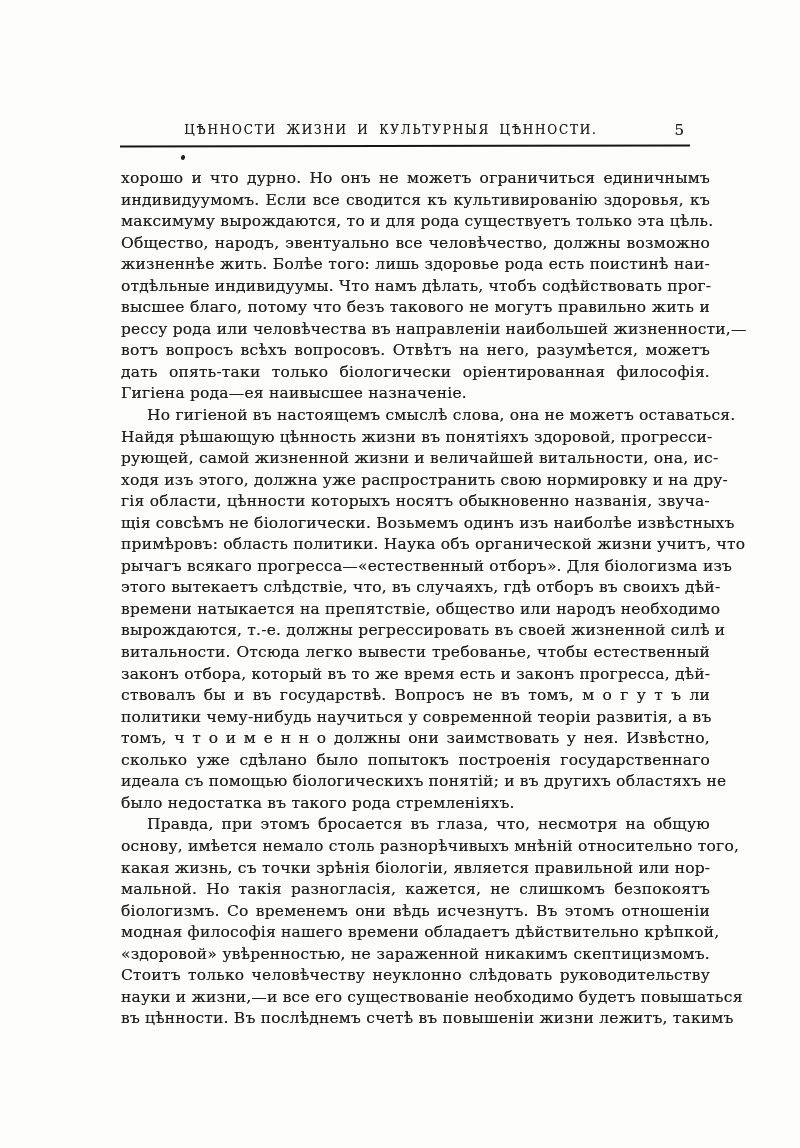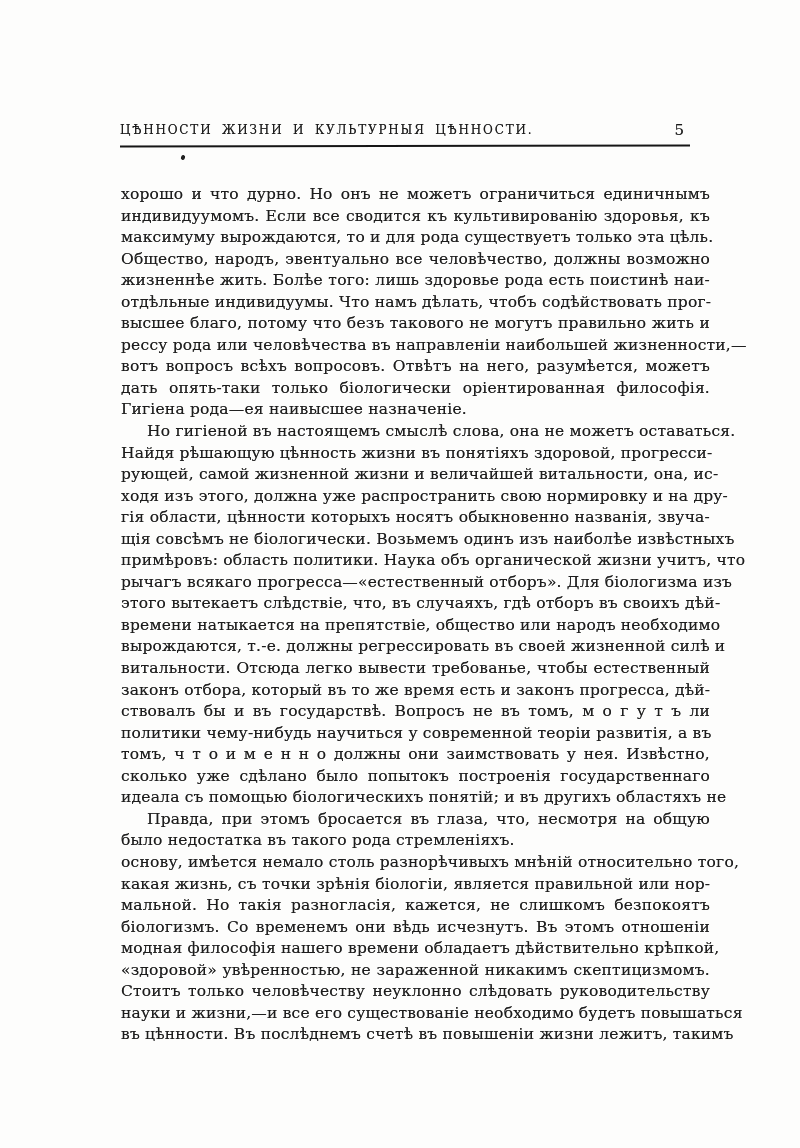--- a/index.html
+++ b/index.html
@@ -19,20 +19,21 @@
   
   .header {
     position: absolute;
     left: 120px;
     top: 123px;
     width: 570px;
     height: 20px;
   }
   .running-title {
     display: block;
+    text-align: center;
     padding-right: 28px;
     font-size: 12px;
     letter-spacing: 1.8px;
     word-spacing: 4px;
     color: #1b1b1b;
     text-shadow: 0 0 0.4px rgba(20,20,20,0.55);
     white-space: nowrap;
   }
   .page-number {
     position: absolute;
@@ -59,21 +60,21 @@
     width: 4px;
     height: 5px;
     background: #222;
     border-radius: 45%;
     transform: rotate(18deg);
   }
   
   .text-block {
     position: absolute;
     left: 121px;
-    top: 184px;
+    top: 168px;
     width: 589px;
   }
   .line {
     height: 21.55px;
     line-height: 21.55px;
     font-size: 15.5px;
     letter-spacing: 0.2px;
     white-space: nowrap;
     text-align: justify;
     text-align-last: justify;
@@ -126,22 +127,22 @@
       <div class="line">этого вытекаетъ слѣдствіе, что, въ случаяхъ, гдѣ отборъ въ своихъ дѣй-</div>
       <div class="line">времени натыкается на препятствіе, общество или народъ необходимо</div>
       <div class="line">вырождаются, т.-е. должны регрессировать въ своей жизненной силѣ и</div>
       <div class="line">витальности. Отсюда легко вывести требованье, чтобы естественный</div>
       <div class="line">законъ отбора, который въ то же время есть и законъ прогресса, дѣй-</div>
       <div class="line">ствовалъ бы и въ государствѣ. Вопросъ не въ томъ, м о г у т ъ  ли</div>
       <div class="line">политики чему-нибудь научиться у современной теоріи развитія, а въ</div>
       <div class="line">томъ, ч т о  и м е н н о  должны они заимствовать у нея. Извѣстно,</div>
       <div class="line">сколько уже сдѣлано было попытокъ построенія государственнаго</div>
       <div class="line">идеала съ помощью біологическихъ понятій; и въ другихъ областяхъ не</div>
+      <div class="line para-end">было недостатка въ такого рода стремленіяхъ.</div>
       <div class="line indent">Правда, при этомъ бросается въ глаза, что, несмотря на общую</div>
-      <div class="line para-end">было недостатка въ такого рода стремленіяхъ.</div>
       <div class="line">основу, имѣется немало столь разнорѣчивыхъ мнѣній относительно того,</div>
       <div class="line">какая жизнь, съ точки зрѣнія біологіи, является правильной или нор-</div>
       <div class="line">мальной. Но такія разногласія, кажется, не слишкомъ безпокоятъ</div>
       <div class="line">біологизмъ. Со временемъ они вѣдь исчезнутъ. Въ этомъ отношеніи</div>
       <div class="line">модная философія нашего времени обладаетъ дѣйствительно крѣпкой,</div>
       <div class="line">«здоровой» увѣренностью, не зараженной никакимъ скептицизмомъ.</div>
       <div class="line">Стоитъ только человѣчеству неуклонно слѣдовать руководительству</div>
       <div class="line">науки и жизни,—и все его существованіе необходимо будетъ повышаться</div>
       <div class="line">въ цѣнности. Въ послѣднемъ счетѣ въ повышеніи жизни лежитъ, такимъ</div>
     </div>

